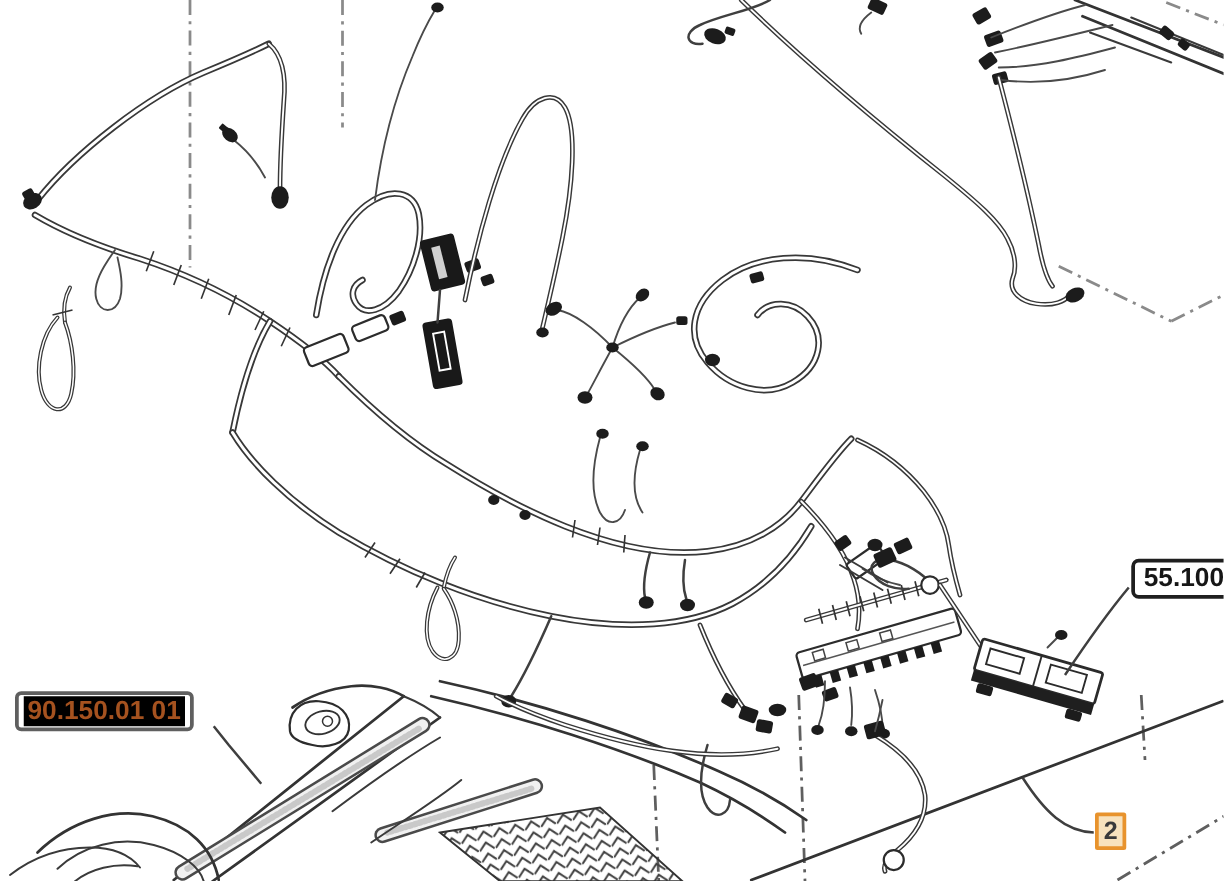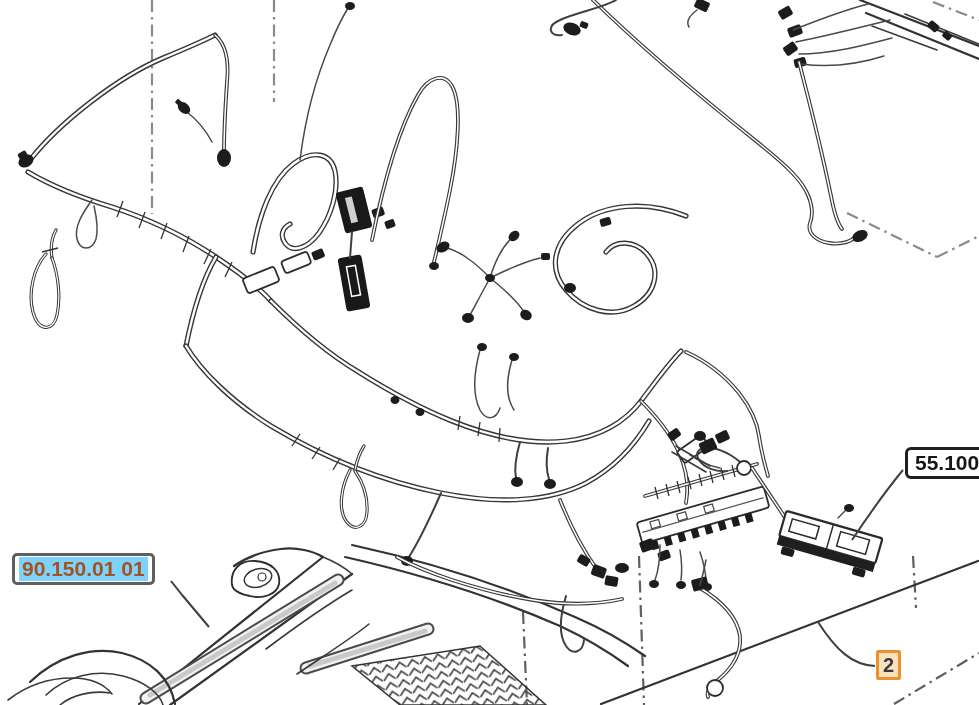--- a/index.html
+++ b/index.html
@@ -20,21 +20,21 @@
   .blob{fill:#1c1c1c;stroke:none}
   .cbox{fill:#fff;stroke:#2c2c2c;stroke-width:1.8}
   .tick{stroke:#333;stroke-width:1.3;fill:none}
   .dashdot{stroke:#8a8a8a;stroke-width:2.2;fill:none;stroke-dasharray:12 5 2.5 5}
   .dashdot-dk{stroke:#5f5f5f}
   .leader{stroke:#3f3f3f;stroke-width:2;fill:none}
   
   .ref-box{position:absolute;background:#fff;border:3px solid #5f5f5f;border-radius:5px;
            font-weight:700;font-size:21px;line-height:1.15;padding:1px 4px;color:#a5521f;
            white-space:nowrap;cursor:pointer;}
-  .ref-box .hl{background:#7dd3fc;padding:0 3px;display:inline-block;}
+  .ref-box .hl{background:#000000;padding:0 3px;display:inline-block;}
   .ref-box.plain{border-color:#1f1f1f;color:#161616;border-radius:6px;}
   .ref-box.plain .hl{background:transparent;}
   .item-box{position:absolute;border:3px solid #e8932d;background:#f8e2bd;color:#3a3a3a;
             font-weight:700;font-size:20px;line-height:1.2;padding:0 4px;border-radius:2px;
             cursor:pointer;}
 </style>
 </head>
 <body>
 
 <div class="stage">

